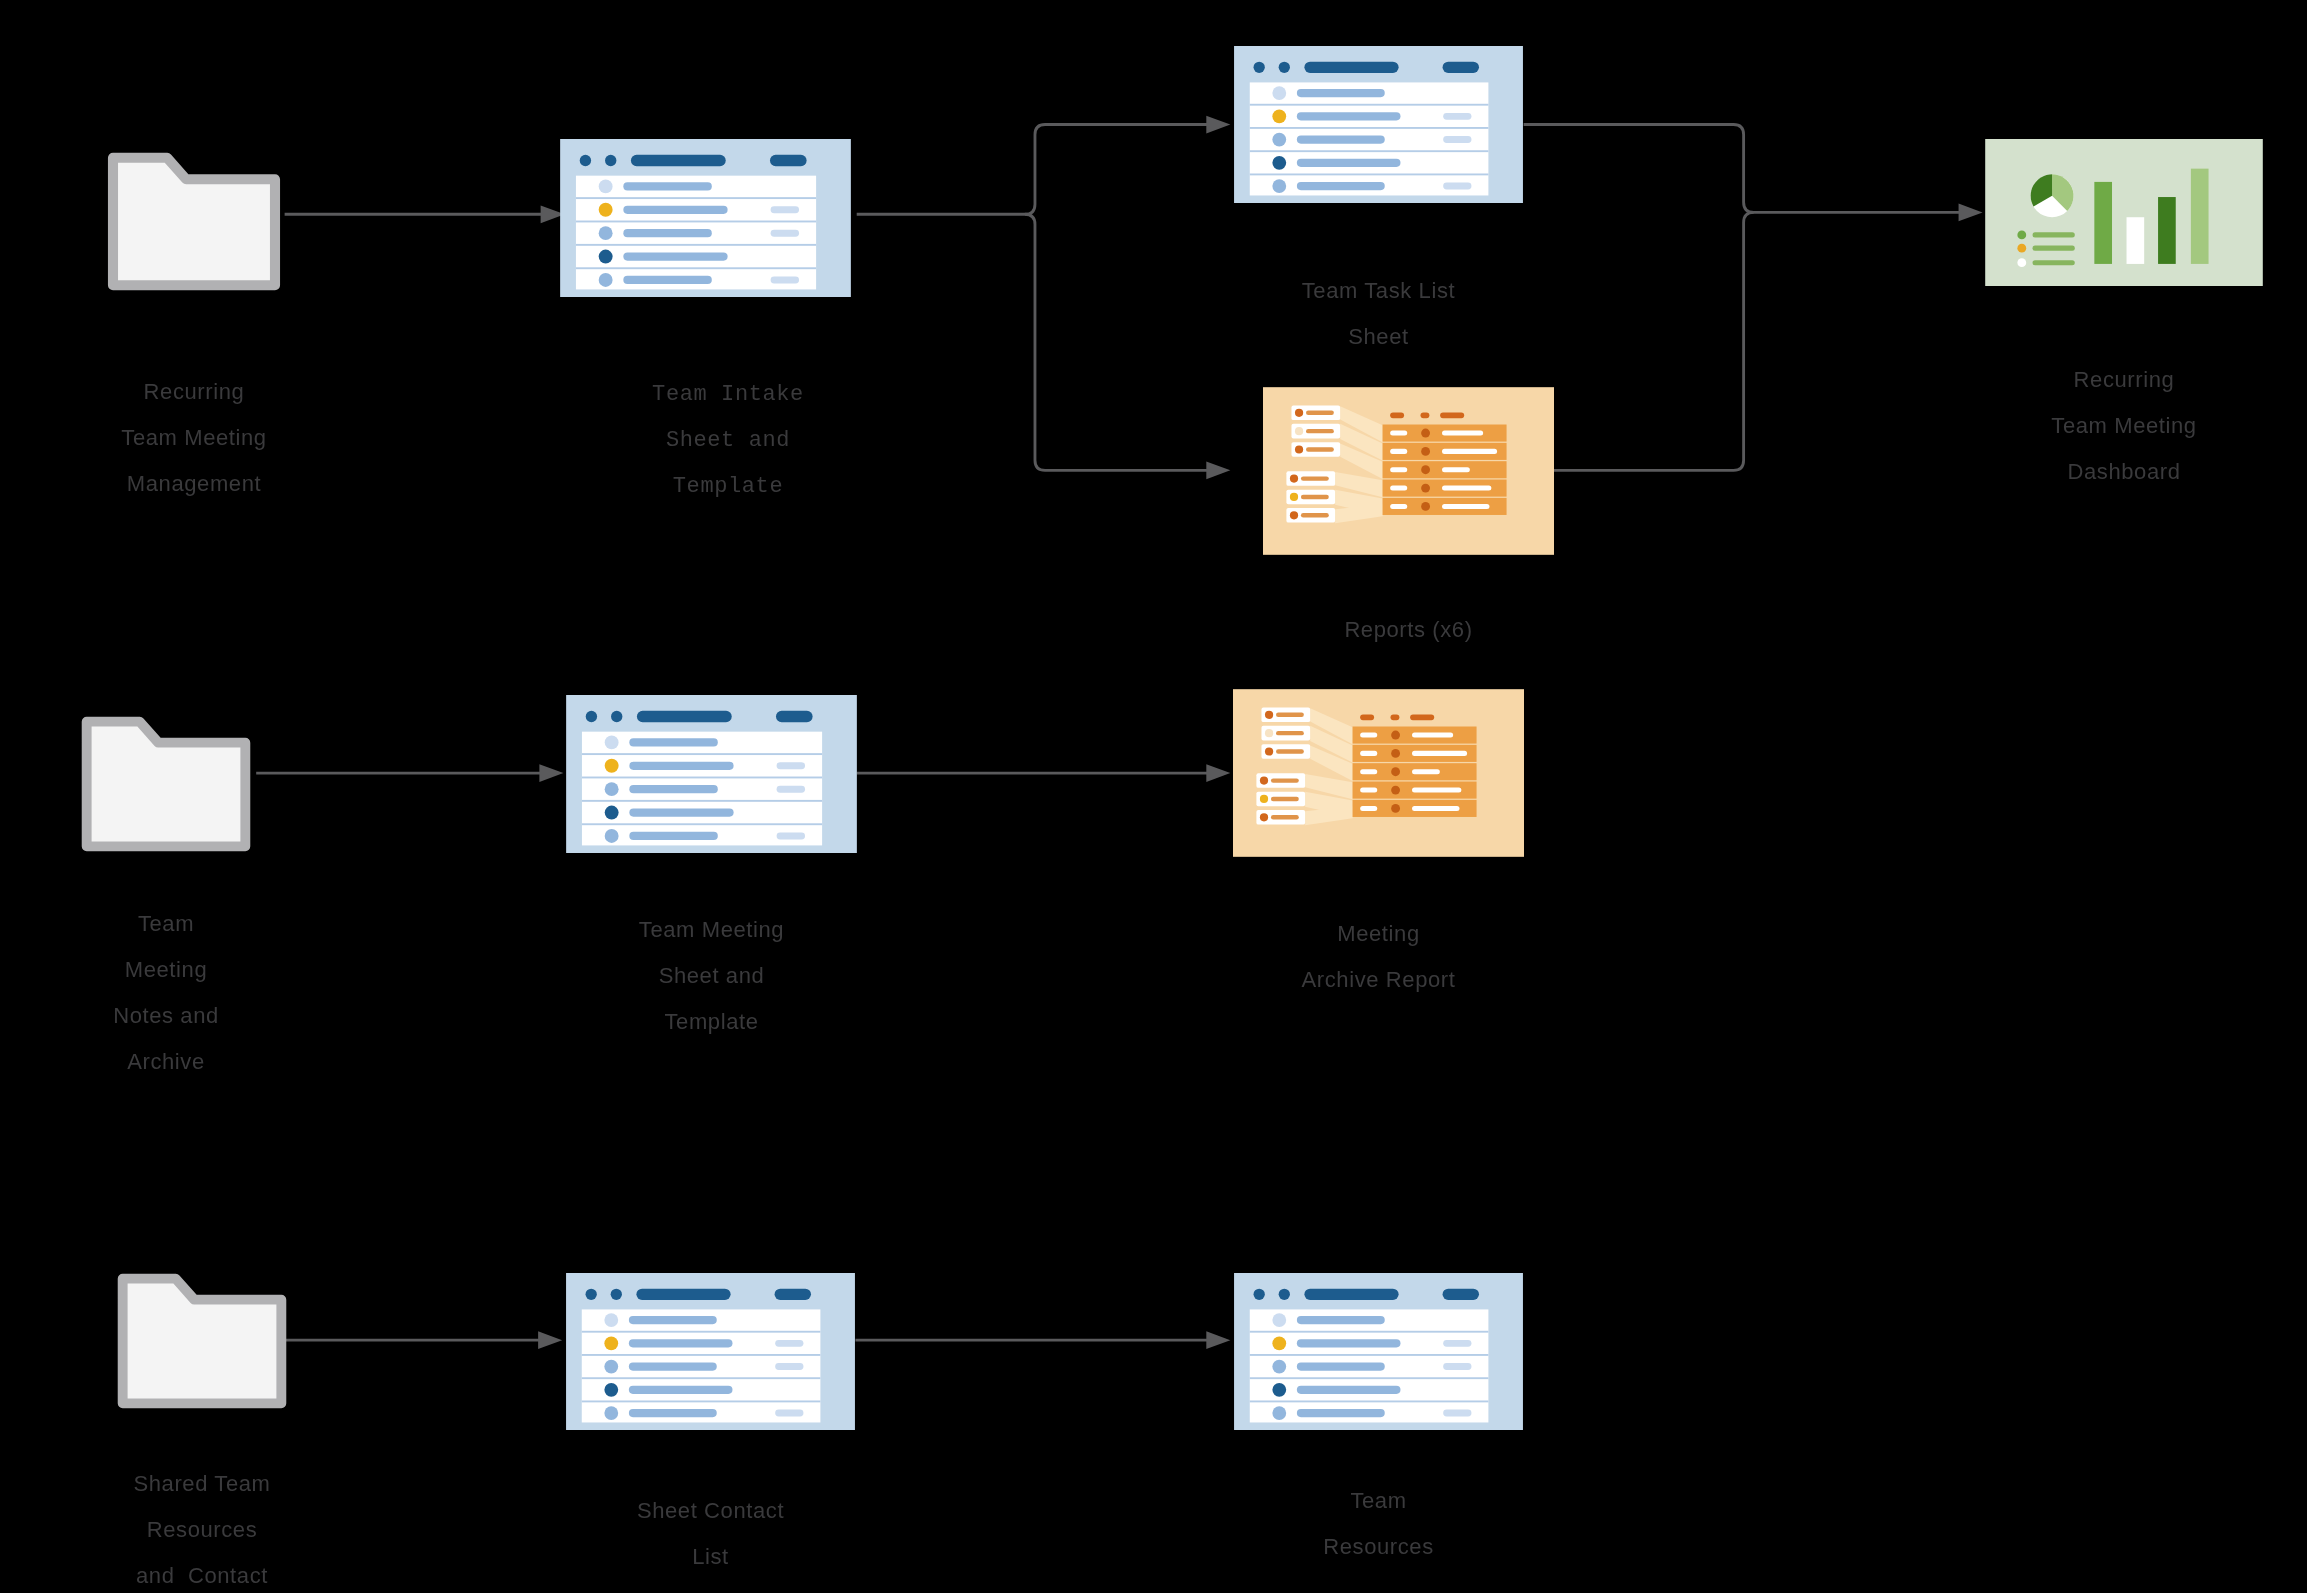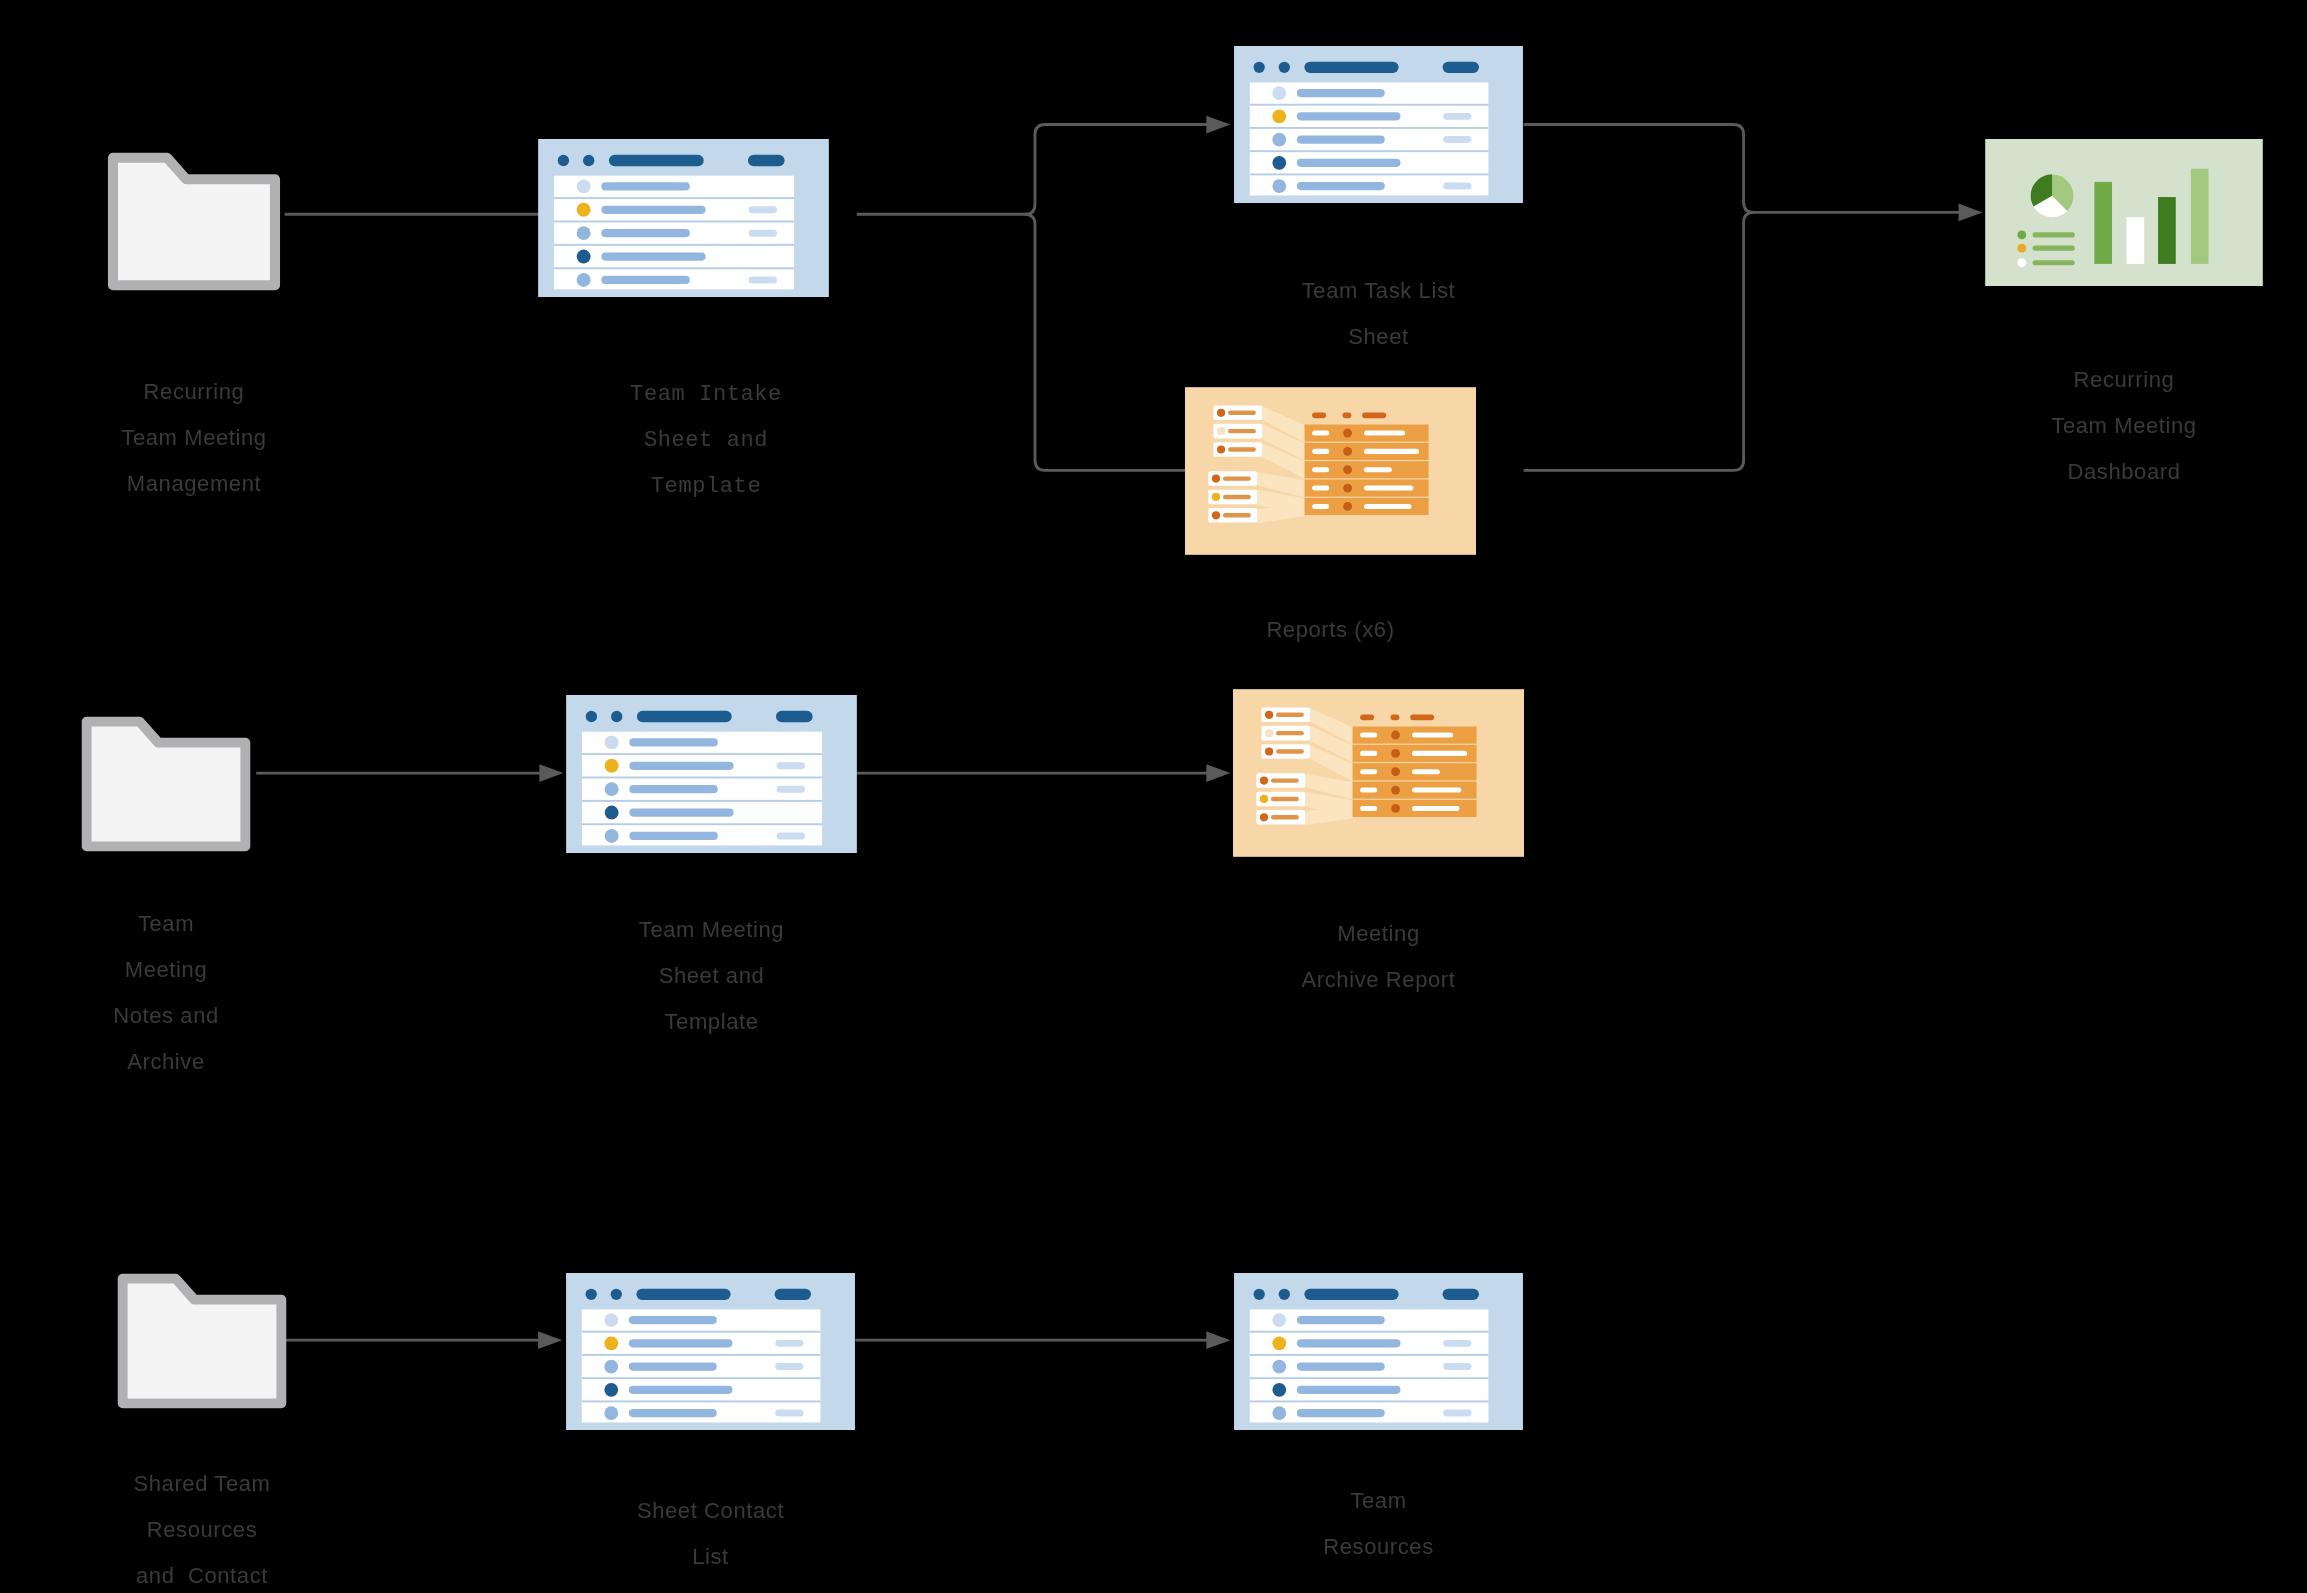--- a/index.html
+++ b/index.html
@@ -146,38 +146,38 @@
 
   <div class="node" style="left:104px;top:149px;width:180px;">
     <svg class="icon" width="180" height="145" viewBox="0 0 285 230">
         <use href="#sym-folder"></use>
       </svg>
     <div class="label" style="top:174px;">Recurring
 Team Meeting
 Management</div>
   </div>
 
-  <div class="node" style="left:538px;top:139px;width:336px;font-family:Liberation Mono, monospace;">
+  <div class="node" style="left:560px;top:139px;width:336px;font-family:Liberation Mono, monospace;">
     <svg class="icon" width="291" height="158" viewBox="0 0 460 250">
         <use href="#sym-sheet"></use>
       </svg>
     <div class="label" style="top:187px;">Team Intake
 Sheet and
 Template</div>
   </div>
 
   <div class="node" style="left:1233px;top:46px;width:291px;">
     <svg class="icon" width="291" height="157" viewBox="0 0 460 250">
         <use href="#sym-sheet"></use>
       </svg>
     <div class="label" style="top:176px;">Team Task List
 Sheet</div>
   </div>
 
-  <div class="node" style="left:1185px;top:387px;width:291px;">
+  <div class="node" style="left:1263px;top:387px;width:291px;">
     <svg class="icon" width="291" height="168" viewBox="0 0 460 265">
         <use href="#sym-report"></use>
       </svg>
     <div class="label" style="top:174px;">Reports (x6)</div>
   </div>
 
   <div class="node" style="left:1985px;top:139px;width:278px;">
     <svg class="icon" width="278" height="147" viewBox="0 0 440 233">
         <use href="#sym-dashboard"></use>
       </svg>

